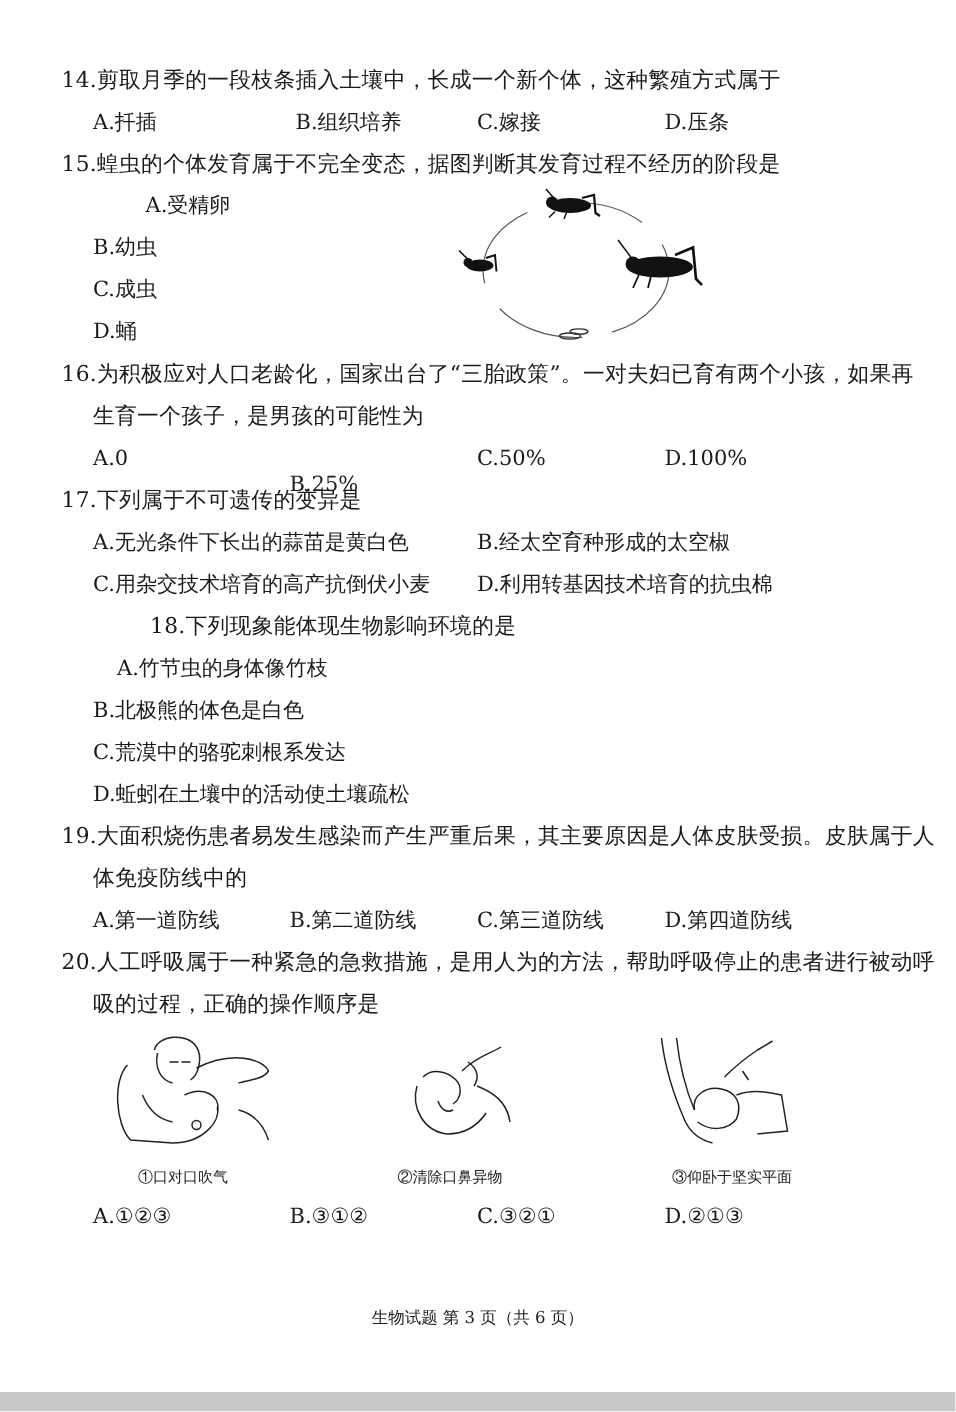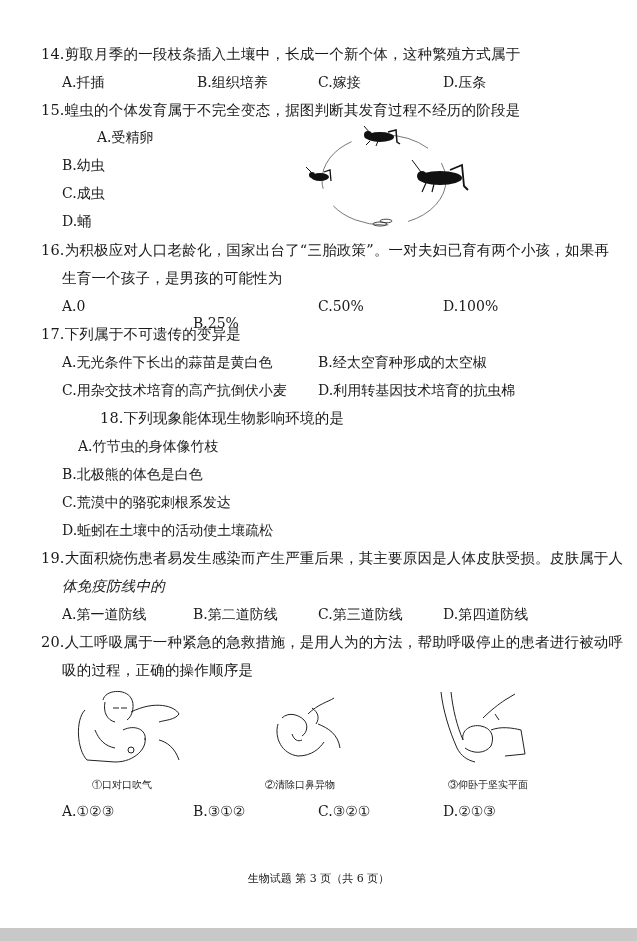--- a/index.html
+++ b/index.html
@@ -72,21 +72,21 @@
 <div class="opt" style="left:62px;top:381px;">C.用杂交技术培育的高产抗倒伏小麦</div>
 <div class="opt" style="left:318px;top:381px;">D.利用转基因技术培育的抗虫棉</div>
 
 <div class="line" style="left:56px;top:409px;margin-left:44px;">18.下列现象能体现生物影响环境的是</div>
 <div class="opt" style="left:62px;top:437px;margin-left:16px;">A.竹节虫的身体像竹枝</div>
 <div class="opt" style="left:62px;top:465px;">B.北极熊的体色是白色</div>
 <div class="opt" style="left:62px;top:493px;">C.荒漠中的骆驼刺根系发达</div>
 <div class="opt" style="left:62px;top:521px;">D.蚯蚓在土壤中的活动使土壤疏松</div>
 
 <div class="line" style="left:41px;top:549px;">19.大面积烧伤患者易发生感染而产生严重后果，其主要原因是人体皮肤受损。皮肤属于人</div>
-<div class="line" style="left:62px;top:577px;font-style:italic;">体免疫防线中的</div>
+<div class="line" style="left:62px;top:577px;">体免疫防线中的</div>
 <div class="opt" style="left:62px;top:605px;">A.第一道防线</div>
 <div class="opt" style="left:193px;top:605px;">B.第二道防线</div>
 <div class="opt" style="left:318px;top:605px;">C.第三道防线</div>
 <div class="opt" style="left:443px;top:605px;">D.第四道防线</div>
 
 <div class="line" style="left:41px;top:633px;">20.人工呼吸属于一种紧急的急救措施，是用人为的方法，帮助呼吸停止的患者进行被动呼</div>
 <div class="line" style="left:62px;top:661px;">吸的过程，正确的操作顺序是</div>
 
 <svg style="left:75px;top:690px;" width="110" height="75" viewBox="0 0 110 75">
   <g fill="none" stroke="#222" stroke-width="1">

